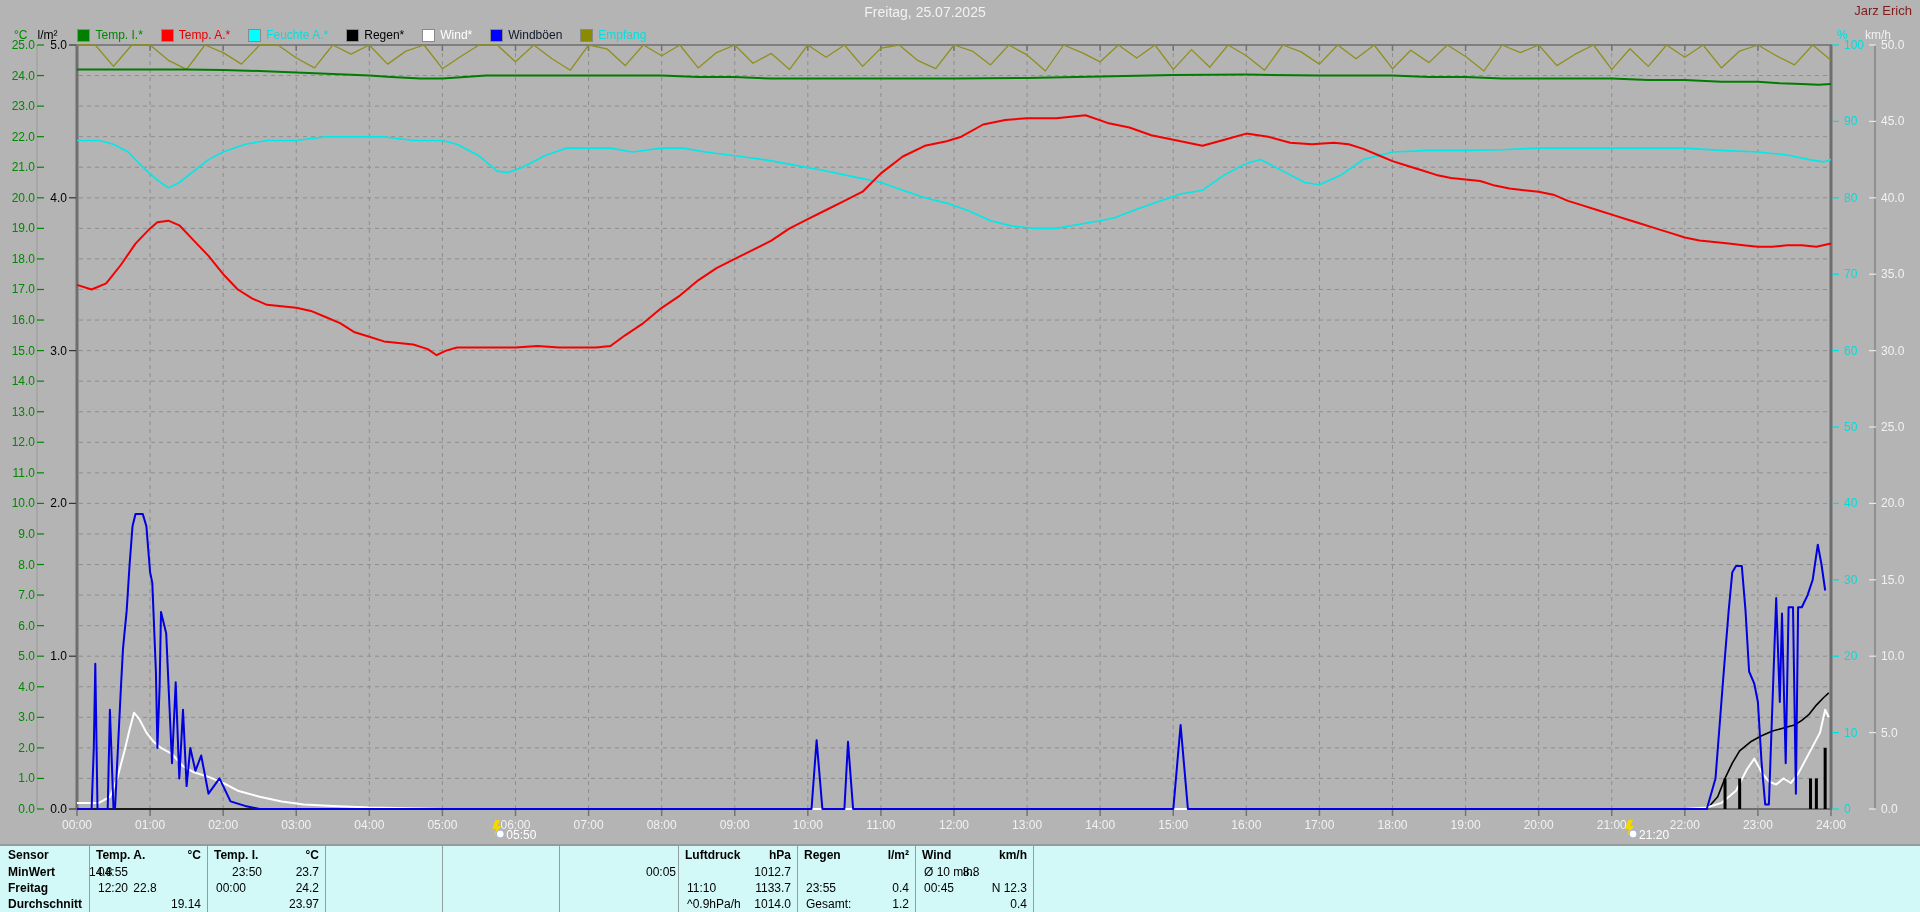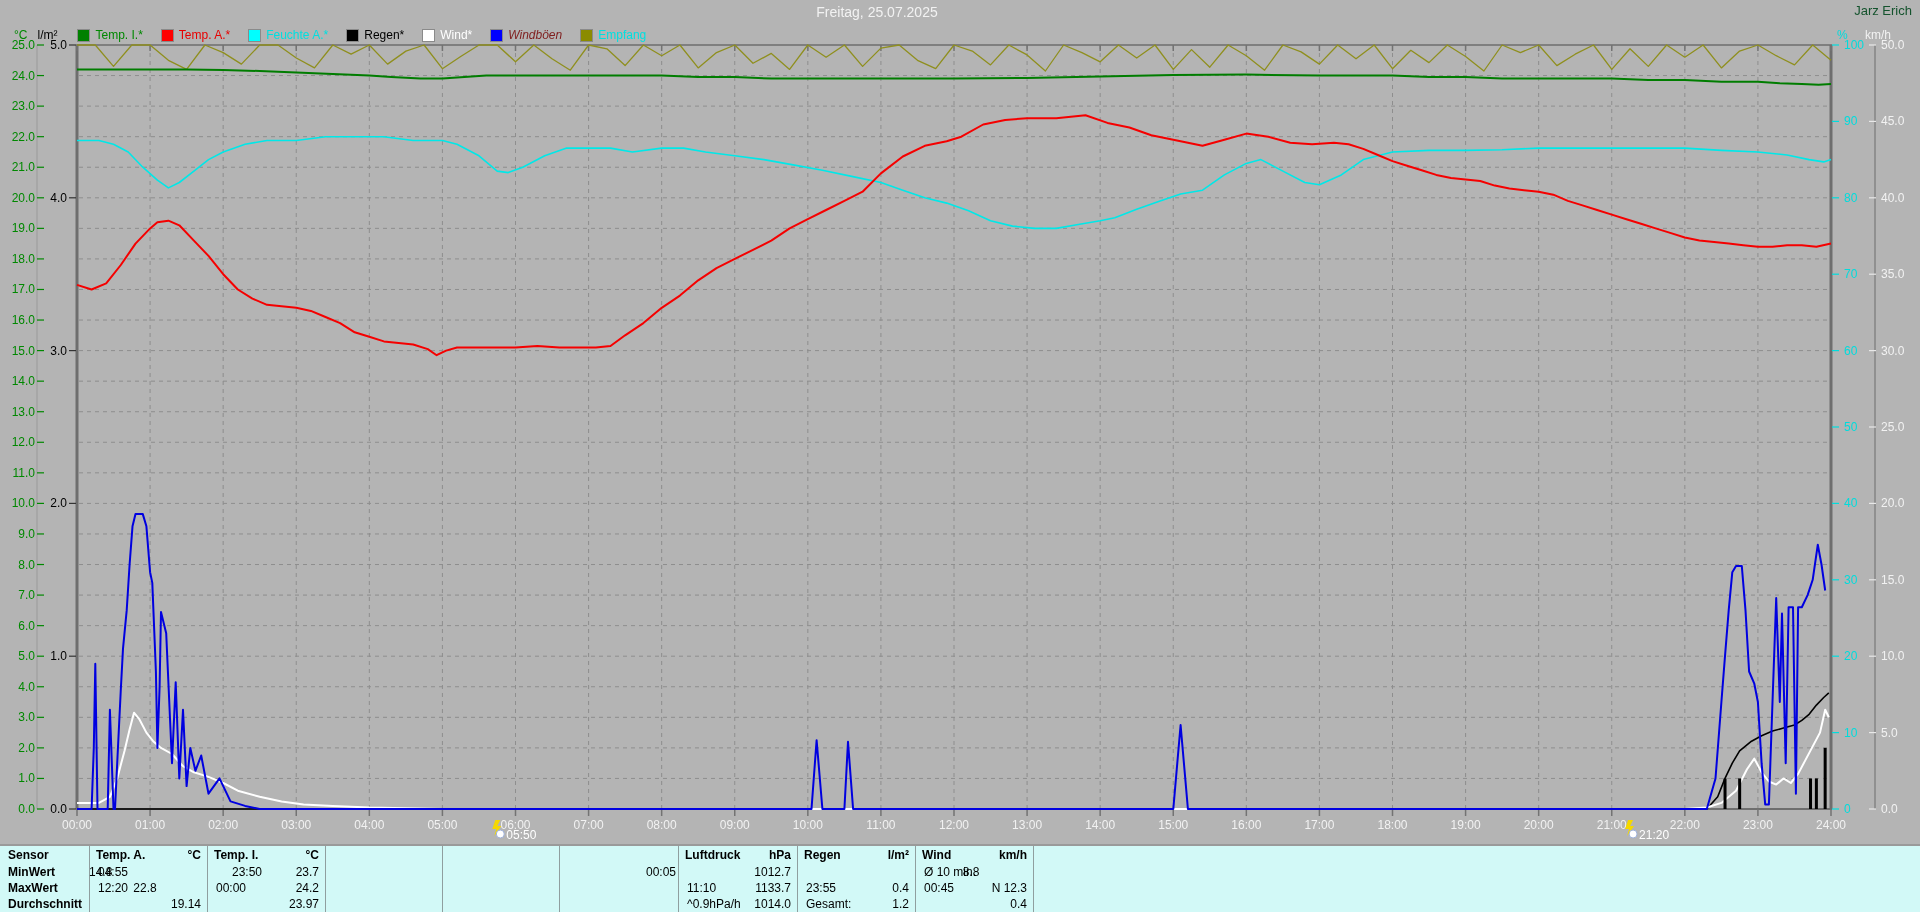--- a/index.html
+++ b/index.html
@@ -1,19 +1,19 @@
 <!DOCTYPE html>
 <html><head>
 <meta charset="utf-8">
 <style>
   html,body{margin:0;padding:0;background:#b4b4b4;width:1920px;height:912px;overflow:hidden;
             font-family:"Liberation Sans",sans-serif;-webkit-font-smoothing:none;}
   #screen{position:relative;width:1920px;height:912px;background:#b4b4b4;}
-  #title{position:absolute;top:4px;left:0;width:1754px;text-align:center;color:#f2f2f2;font-size:14px;}
-  #watermark{position:absolute;top:3px;right:8px;color:#14532d;font-size:13px;}
+  #title{position:absolute;top:4px;left:0;width:1754px;text-align:center;color:#f2f2f2;font-size:14px;padding-left:48px;}
+  #watermark{position:absolute;top:3px;right:8px;color:#7f1d1d;font-size:13px;}
   #legendrow{position:absolute;top:28px;left:14px;display:flex;align-items:center;font-size:12px;white-space:nowrap;}
   #axis-head-c{color:#008800;margin-right:10px;}
   #axis-head-lm{color:#000;margin-right:20px;}
   .lgitem{display:flex;align-items:center;margin-right:18px;cursor:default;}
   .lgsq{width:11px;height:11px;display:inline-block;margin-right:5px;border:1px solid #8a8a8a;}
   #right-heads{position:absolute;top:28px;left:1837px;font-size:12px;white-space:nowrap;}
   #chart-svg{position:absolute;left:0;top:0;}
   #bottom-table{position:absolute;left:0;top:844px;width:1920px;height:68px;background:#d2f9f7;
                 border-top:2px solid #9a9a9a;font-size:12px;color:#000;}
   .tdiv{position:absolute;top:0;bottom:0;width:1px;background:#8f9f9f;}
@@ -46,21 +46,21 @@
         <span class="lgitem">
           <span class="lgsq" style="background: rgb(0, 0, 0);"></span>
           <span style="color: rgb(0, 0, 0);">Regen*</span>
         </span>
         <span class="lgitem">
           <span class="lgsq" style="background: rgb(255, 255, 255);"></span>
           <span style="color: rgb(255, 255, 255);">Wind*</span>
         </span>
         <span class="lgitem">
           <span class="lgsq" style="background: rgb(0, 0, 255);"></span>
-          <span style="color: #7f1d1d; font-style: italic;">Windböen</span>
+          <span style="color: #0f172a;">Windböen</span>
         </span>
         <span class="lgitem">
           <span class="lgsq" style="background: rgb(139, 139, 0);"></span>
           <span style="color: rgb(0, 224, 224);">Empfang</span>
         </span>
       </span>
   </div>
 
   <div id="right-heads">
     <span style="color:#00dcdc;">%</span>
@@ -333,21 +333,21 @@
       <div class="tdiv" style="left: 207px;"></div>
       <div class="tdiv" style="left: 325px;"></div>
       <div class="tdiv" style="left: 442px;"></div>
       <div class="tdiv" style="left: 559px;"></div>
       <div class="tdiv" style="left: 678px;"></div>
       <div class="tdiv" style="left: 797px;"></div>
       <div class="tdiv" style="left: 915px;"></div>
       <div class="tdiv" style="left: 1033px;"></div>
       <div class="tcell bold" style="left: 8px; top: 2px;">Sensor</div>
       <div class="tcell bold" style="left: 8px; top: 19px;">MinWert</div>
-      <div class="tcell bold" style="left: 8px; top: 35px;">MaxWert</div>
+      <div class="tcell bold" style="left: 8px; top: 35px;">Freitag</div>
       <div class="tcell bold" style="left: 8px; top: 51px;">Durchschnitt</div>
       <div class="tcell bold" style="left: 96px; top: 2px;">Temp. A.</div>
       <div class="tcell bold" style="left: 89px; width: 112px; text-align: right; top: 2px;">°C</div>
       <div class="tcell" style="left: 98px; top: 19px;">04:55</div>
       <div class="tcell" style="left: 89px; width: 112px; text-align: left; top: 19px;">14.8</div>
       <div class="tcell" style="left: 98px; top: 35px;">12:20</div>
       <div class="tcell" style="left: 89px; width: 112px; text-align: center; top: 35px;">22.8</div>
       <div class="tcell" style="left: 89px; width: 112px; text-align: right; top: 51px;">19.14</div>
       <div class="tcell bold" style="left: 214px; top: 2px;">Temp. I.</div>
       <div class="tcell bold" style="left: 207px; width: 112px; text-align: right; top: 2px;">°C</div>

